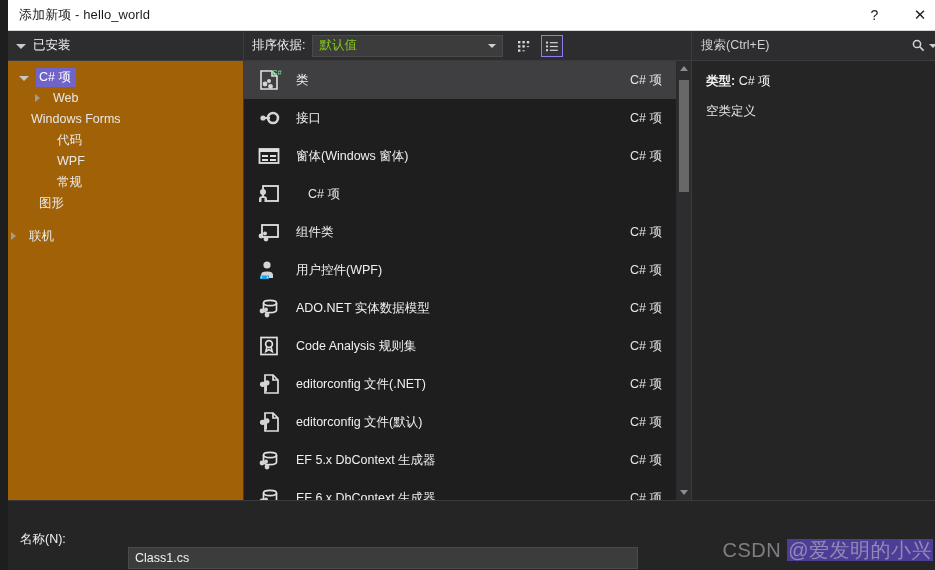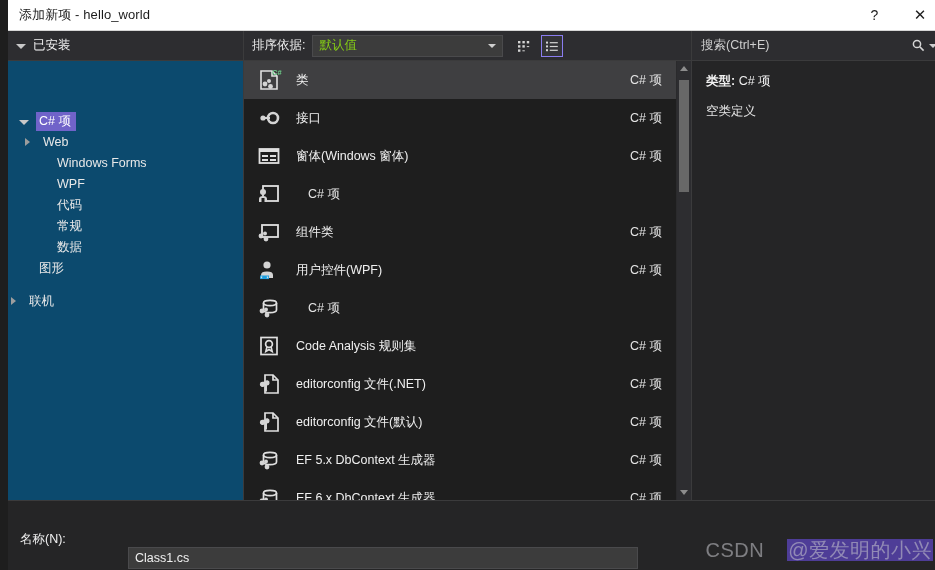--- a/index.html
+++ b/index.html
@@ -61,26 +61,25 @@
     flex: 1;
     display: flex;
     min-height: 0;
     background: #252526;
   }
 
   
   .left-col {
     width: 236px;
     min-width: 236px;
-    background: #0c4a6e;
+    background: #a16207;
     display: flex;
     flex-direction: column;
     border-right: 1px solid #3b3b3c;
     box-sizing: border-box;
-    gap: 44px;
   }
   .left-header {
     height: 30px;
     display: flex;
     align-items: center;
     font-size: 12.5px;
     color: #f0f0f0;
     padding-left: 8px;
     background: #2d2d30;
     border-bottom: 1px solid #3b3b3c;
@@ -356,21 +355,21 @@
   .watermark {
     position: absolute;
     right: 10px;
     bottom: 6px;
     font-size: 20px;
     color: rgba(200,200,205,0.55);
     white-space: nowrap;
     letter-spacing: 0.5px;
     pointer-events: none;
   }
-  .watermark .hl { background: rgba(92,70,190,0.75); padding: 0 1px; margin-left: 17px; }
+  .watermark .hl { background: rgba(92,70,190,0.75); padding: 0 1px; }
 </style>
 </head>
 <body>
 
 <div class="dialog">
 
   <div class="titlebar">
     <div class="title-text">添加新项 - hello_world</div>
     <div class="title-btn">?</div>
     <div class="title-btn close">✕</div>
@@ -385,46 +384,43 @@
       </div>
       <div class="tree">
 
         <div class="tree-row selected" style="padding-left:10px">
           <span class="arrow-slot">
               <span class="tri down"></span>
             </span>
           <span class="lbl">C# 项</span>
         </div>
 
-        <div class="tree-row" style="padding-left:14px">
+        <div class="tree-row" style="padding-left:24px">
           <span class="arrow-slot">
               <span class="tri hollow-right"></span>
             </span>
           <span class="lbl">Web</span>
         </div>
 
+        <div class="tree-row" style="padding-left:20px">
+          <span class="lbl">Windows Forms</span>
+        </div>
+
         <div class="tree-row" style="padding-left:46px">
-          <span class="lbl">Windows Forms</span>
+          <span class="lbl">代码</span>
         </div>
 
         <div class="tree-row" style="padding-left:46px">
           <span class="lbl">WPF</span>
         </div>
 
         <div class="tree-row" style="padding-left:46px">
-          <span class="lbl">代码</span>
-        </div>
-
-        <div class="tree-row" style="padding-left:46px">
           <span class="lbl">常规</span>
         </div>
 
-        <div class="tree-row" style="padding-left:46px">
-          <span class="lbl">数据</span>
-        </div>
 
         <div class="tree-row" style="padding-left:28px">
           <span class="lbl">图形</span>
         </div>
 
         <div class="tree-row" style="padding-left:0px; margin-top:12px">
           <span class="arrow-slot">
               <span class="tri hollow-right"></span>
             </span>
           <span class="lbl">联机</span>
@@ -554,20 +550,21 @@
           <div class="item">
             <span class="ic">
               <svg width="26" height="26" viewBox="0 0 26 26">
                 <ellipse cx="14" cy="8" rx="6.5" ry="2.6" fill="none" stroke="#e0e0e0" stroke-width="1.7"></ellipse>
                 <path d="M7.5 8 v7 q0 2.6 6.5 2.6 q6.5 0 6.5-2.6 v-7" fill="none" stroke="#e0e0e0" stroke-width="1.7"></path>
                 <circle cx="6" cy="16" r="2.4" fill="#d4d4d4"></circle>
                 <circle cx="11" cy="20" r="2.4" fill="#d4d4d4"></circle>
                 <circle cx="10" cy="14.5" r="2" fill="#d4d4d4"></circle>
               </svg>
             </span>
+            <span class="name">ADO.NET 实体数据模型</span>
             <span class="kind">C# 项</span>
           </div>
 
           <div class="item">
             <span class="ic">
               <svg width="26" height="26" viewBox="0 0 26 26">
                 <rect x="5" y="4.5" width="16" height="17" fill="none" stroke="#e0e0e0" stroke-width="1.7"></rect>
                 <circle cx="13" cy="11" r="3.4" fill="none" stroke="#e0e0e0" stroke-width="1.7"></circle>
                 <path d="M11 13.5 l-1.2 5 l3.2-2 l3.2 2 l-1.2-5" fill="none" stroke="#e0e0e0" stroke-width="1.6"></path>
               </svg>

